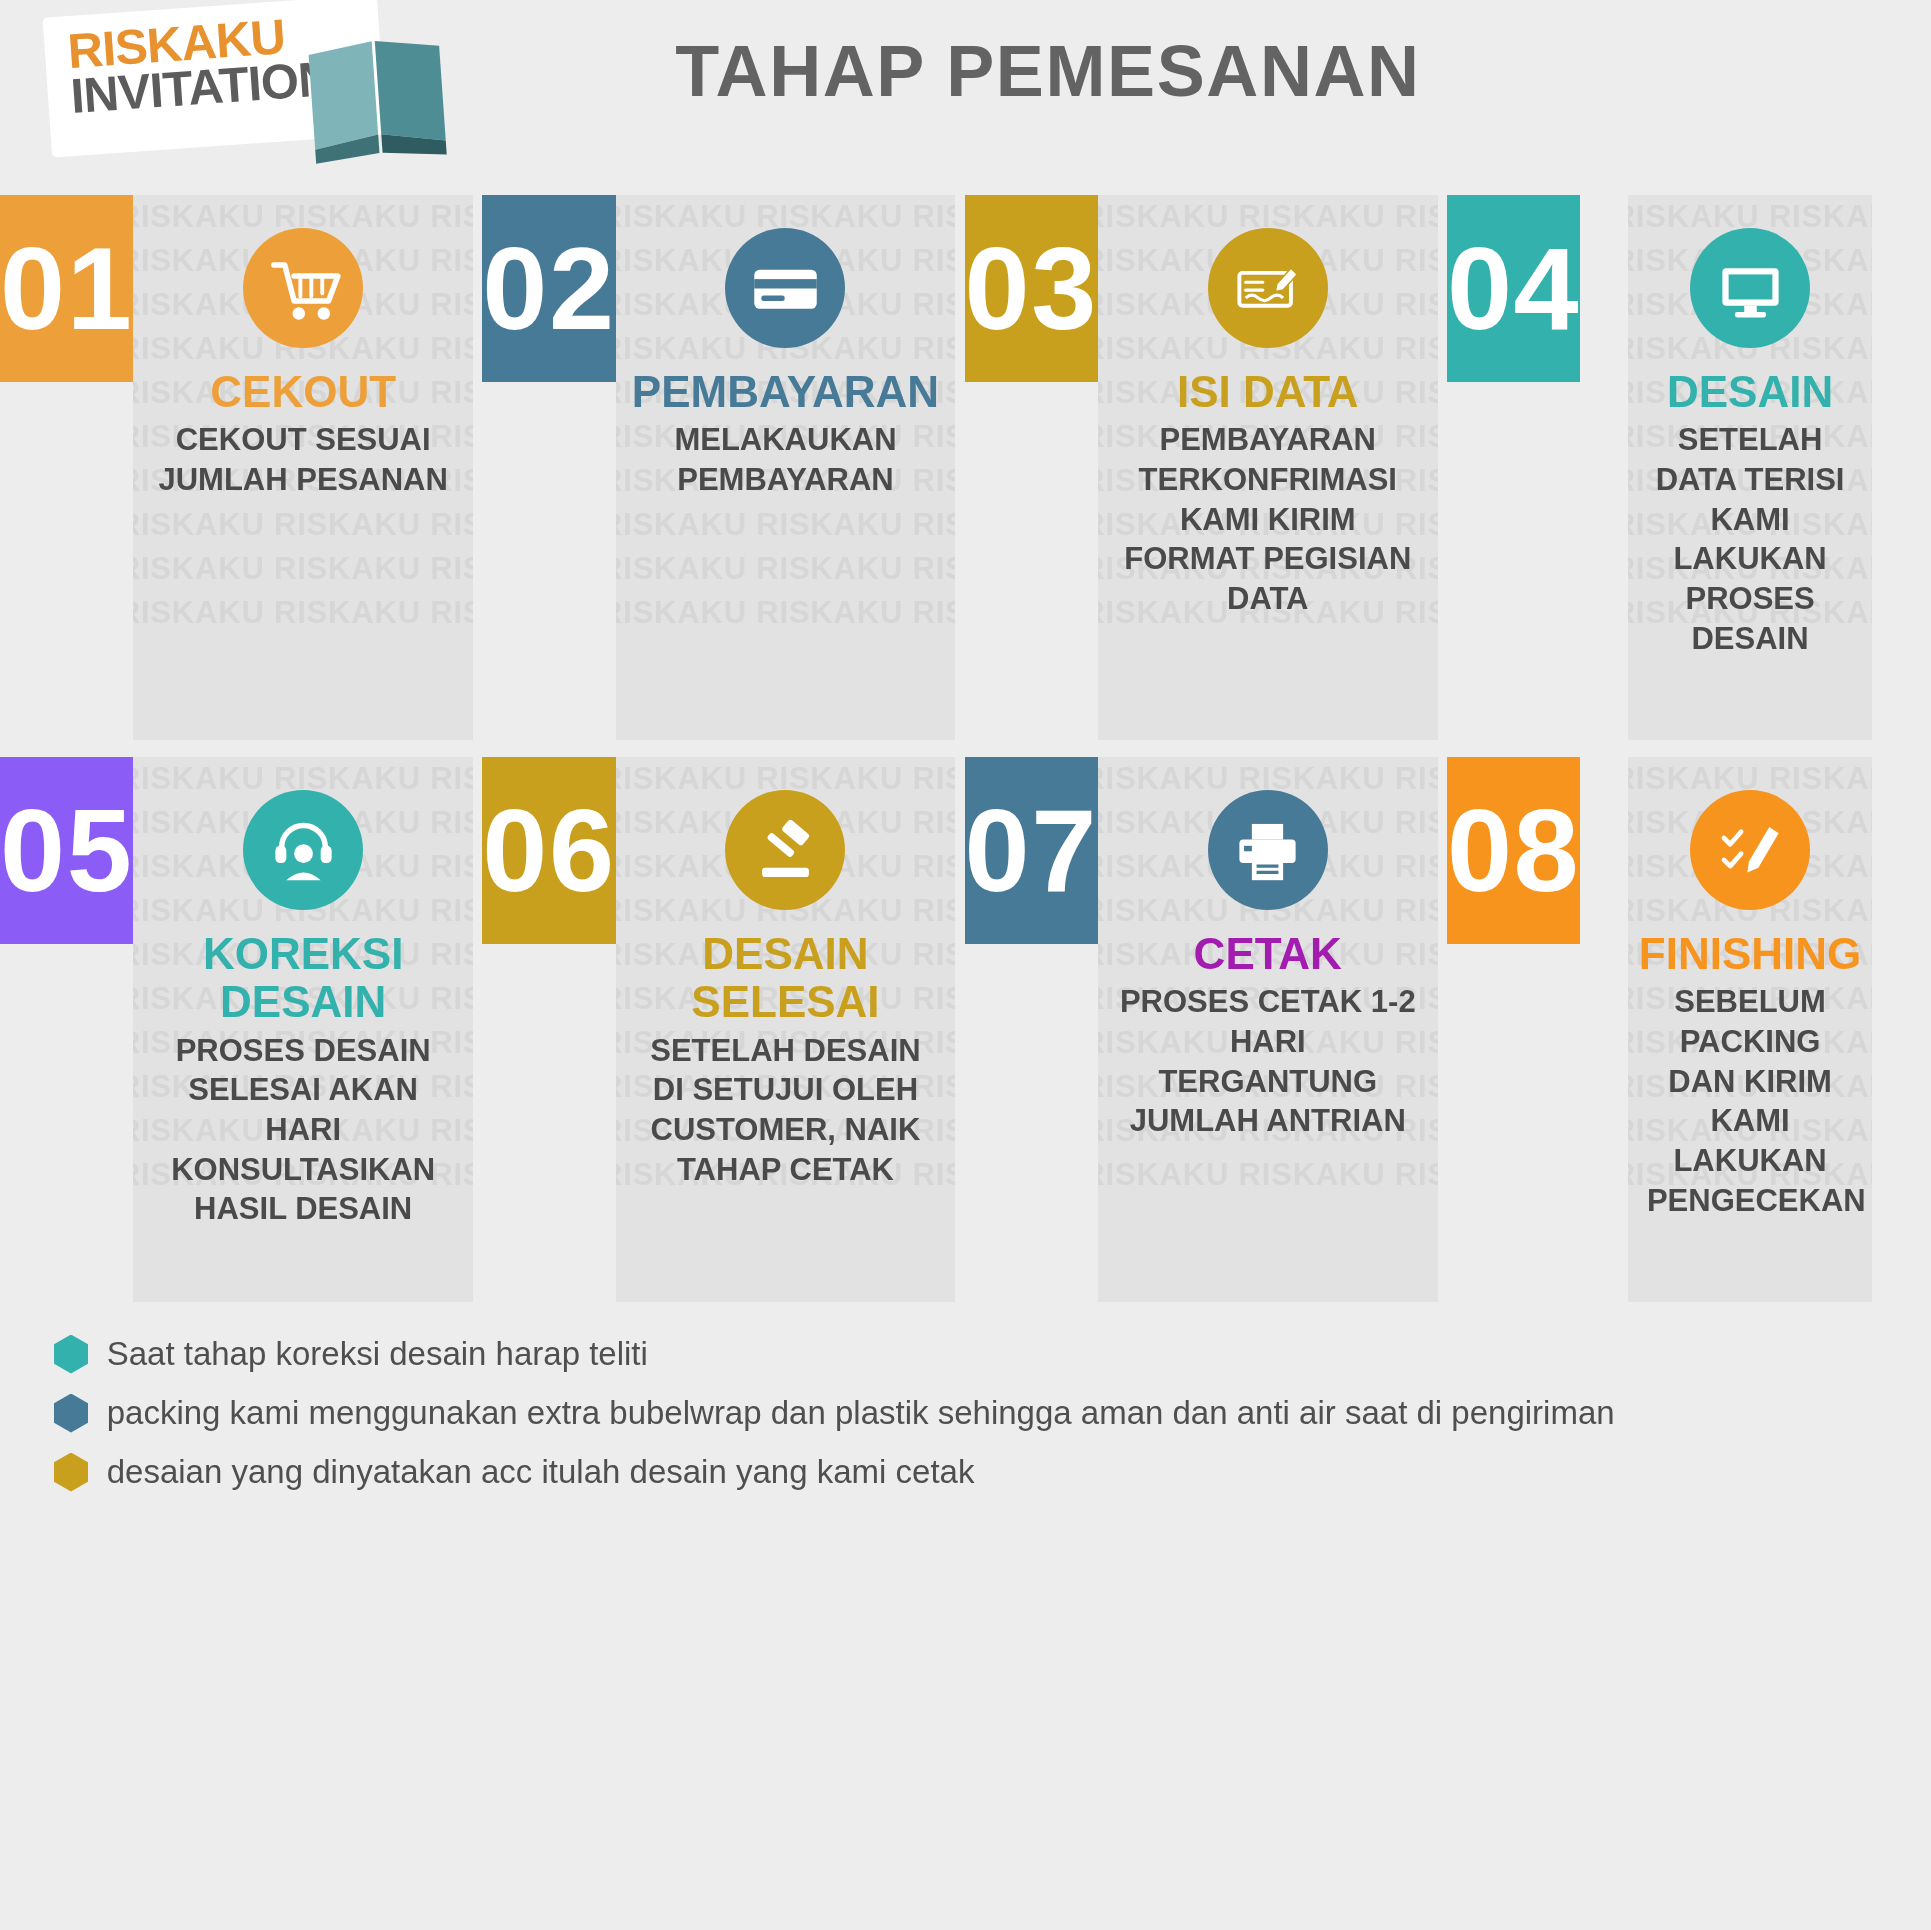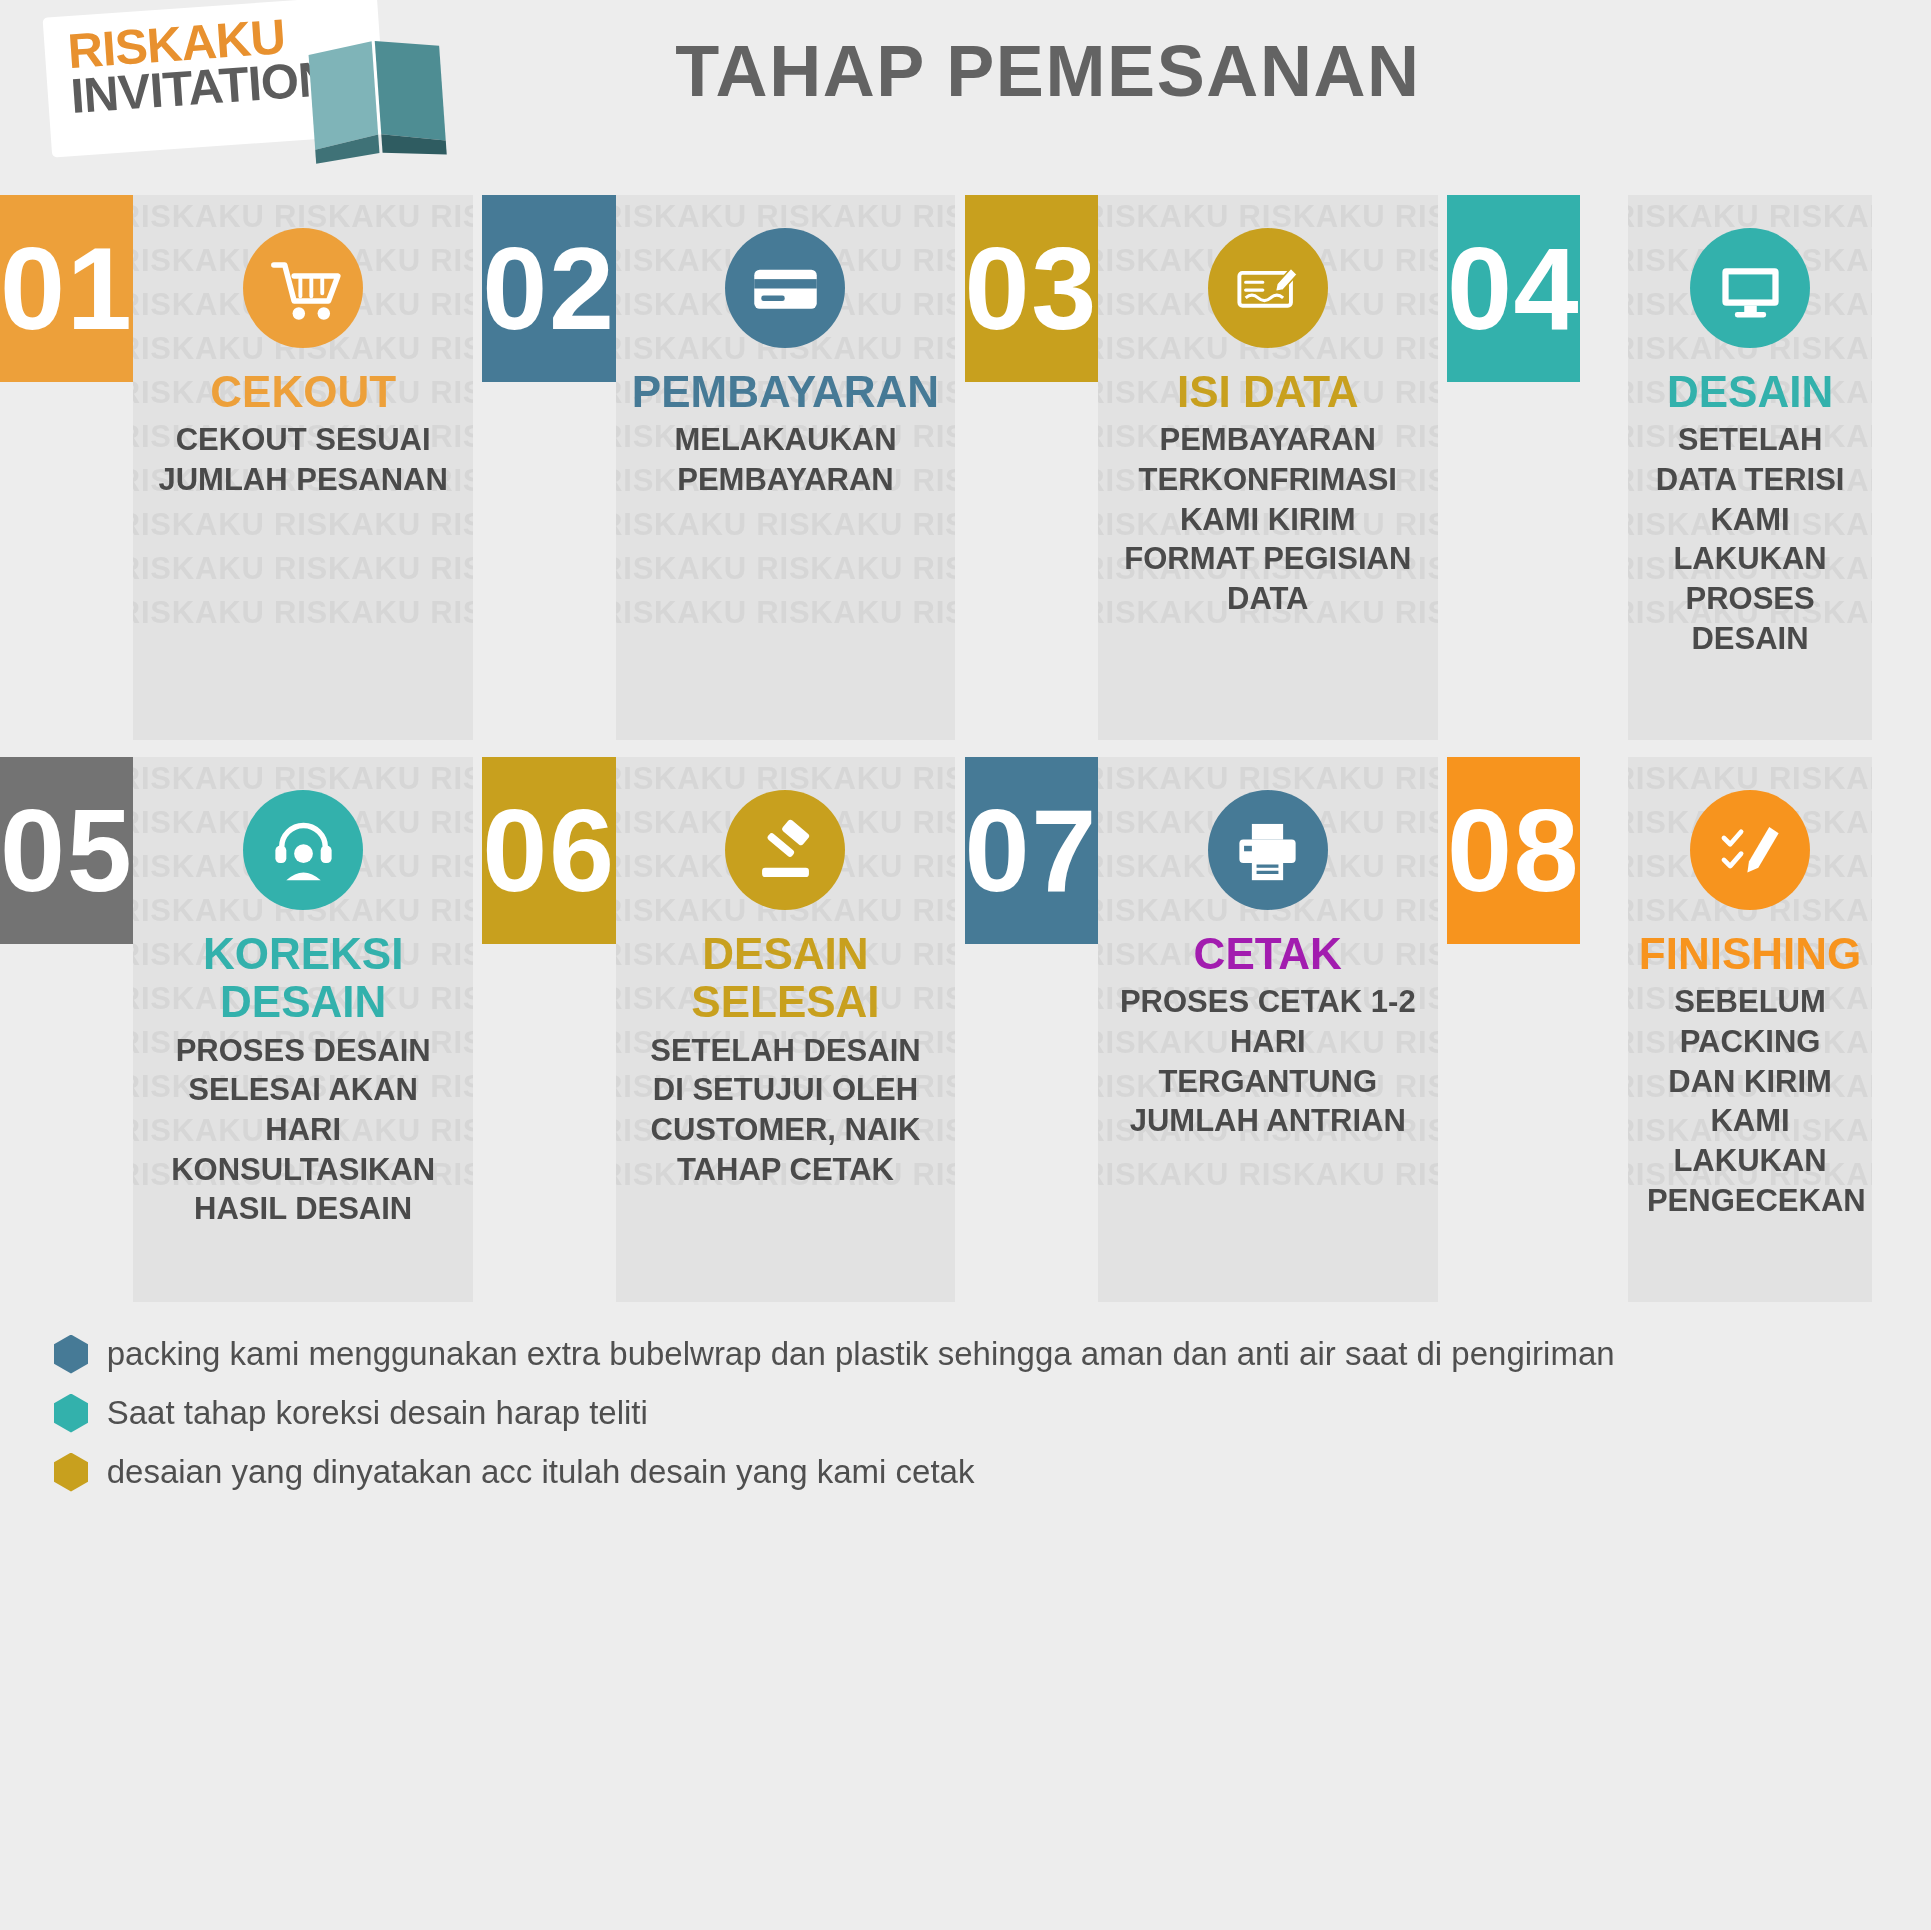--- a/index.html
+++ b/index.html
@@ -319,21 +319,21 @@
         </div>
         <div class="card-foot" style="background:#33b1ac"></div>
       </div>
     </div>
 
     <div class="row-gap"></div>
 
     <div class="row">
 
       <div class="card">
-        <div class="card-head" style="background:#737373">
+        <div class="card-head" style="background:#8b5cf6">
           <div class="card-num">05</div>
         </div>
         <div class="card-body">
           <div class="watermark">RISKAKU RISKAKU RISKAKU RISKAKU RISKAKU RISKAKU RISKAKU RISKAKU RISKAKU RISKAKU RISKAKU RISKAKU RISKAKU RISKAKU RISKAKU RISKAKU RISKAKU RISKAKU RISKAKU RISKAKU RISKAKU RISKAKU RISKAKU RISKAKU RISKAKU RISKAKU RISKAKU RISKAKU RISKAKU RISKAKU</div>
           <div class="card-body-inner">
             <div class="icon-circle" style="background:#33b1ac">
               <svg width="75" height="75" viewBox="0 0 96 96">
                 <path d="M20 44 a28 28 0 0 1 56 0" fill="none" stroke="#ffffff" stroke-width="7"></path>
                 <rect x="12" y="42" width="14" height="22" rx="6" fill="#ffffff"></rect>
                 <rect x="70" y="42" width="14" height="22" rx="6" fill="#ffffff"></rect>
@@ -410,26 +410,26 @@
             <div class="card-desc">SEBELUM PACKING DAN KIRIM KAMI LAKUKAN PENGECEKAN</div>
           </div>
         </div>
         <div class="card-foot" style="background:#f7941e"></div>
       </div>
     </div>
   </div>
 
   <div class="notes">
     <div class="note">
+      <div class="hexagon" style="background:#33b1ac"></div>
+      <div class="note-text">Saat tahap koreksi desain harap teliti</div>
+    </div>
+    <div class="note">
       <div class="hexagon" style="background:#467a96"></div>
       <div class="note-text">packing kami menggunakan extra bubelwrap dan plastik sehingga aman dan anti air saat di pengiriman</div>
-    </div>
-    <div class="note">
-      <div class="hexagon" style="background:#33b1ac"></div>
-      <div class="note-text">Saat tahap koreksi desain harap teliti</div>
     </div>
     <div class="note">
       <div class="hexagon" style="background:#c8a01e"></div>
       <div class="note-text">desaian yang dinyatakan acc itulah desain yang kami cetak</div>
     </div>
   </div>
 
 </div>
 
 

